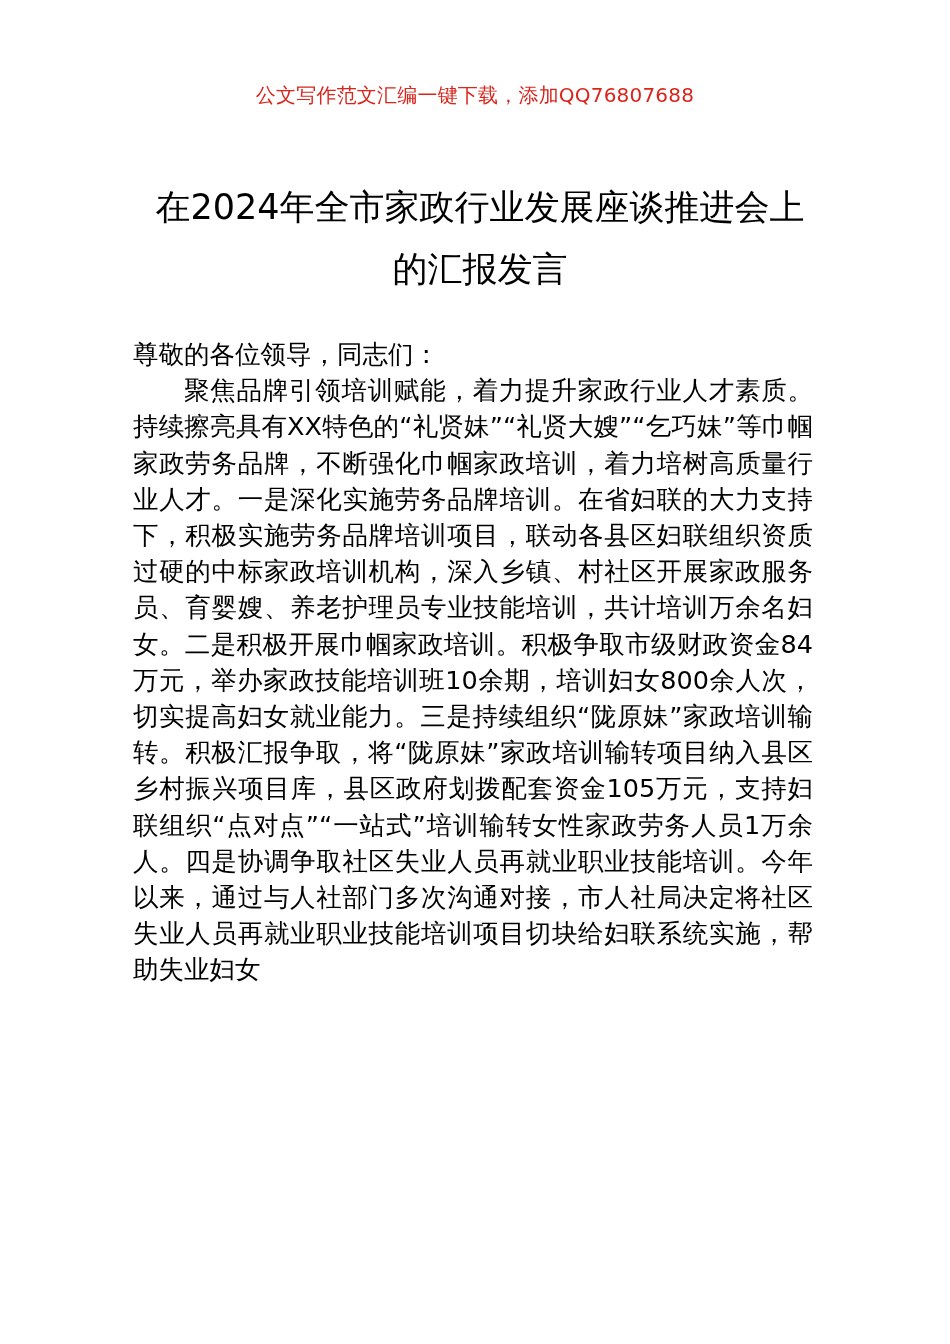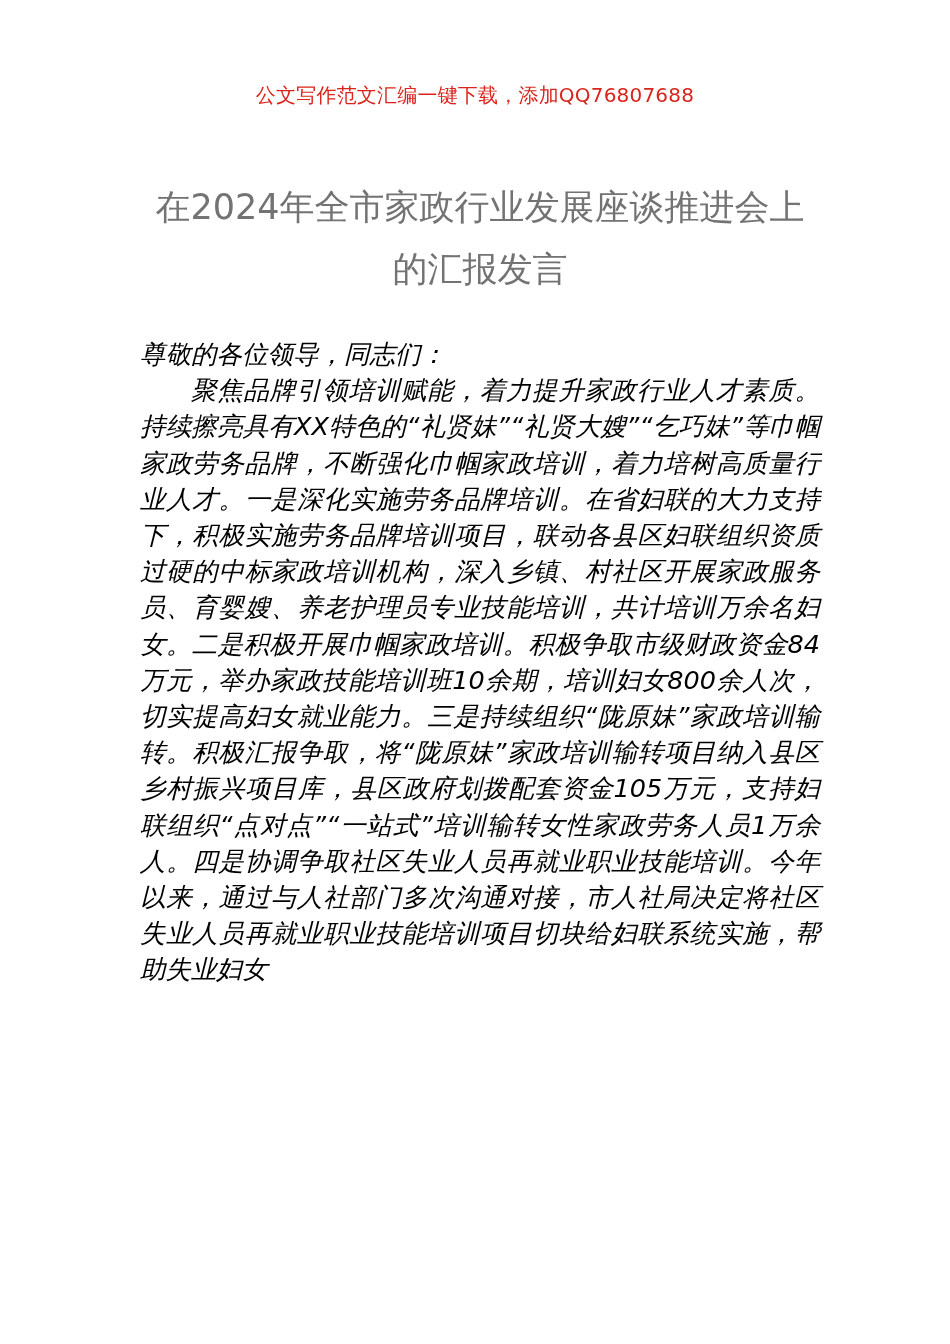--- a/index.html
+++ b/index.html
@@ -40,30 +40,29 @@
   .doc-title {
     position: absolute;
     left: 140px;
     top: 176px;
     width: 680px;
     text-align: center;
     font-size: 35px;
     line-height: 62px;
     font-weight: 400;
     letter-spacing: 0px;
-    color: #737373;
+    color: #000000;
   }
 
   
   .body-block {
     position: absolute;
-    left: 140px;
+    left: 133px;
     top: 336px;
     width: 680px;
-    font-style: italic;
   }
   .para {
     font-size: 25.5px;
     line-height: 36.2px;
     text-align: justify;
     text-align-last: left;
     text-justify: inter-ideograph;
     margin: 0;
     color: #000000;
     letter-spacing: 0px;

